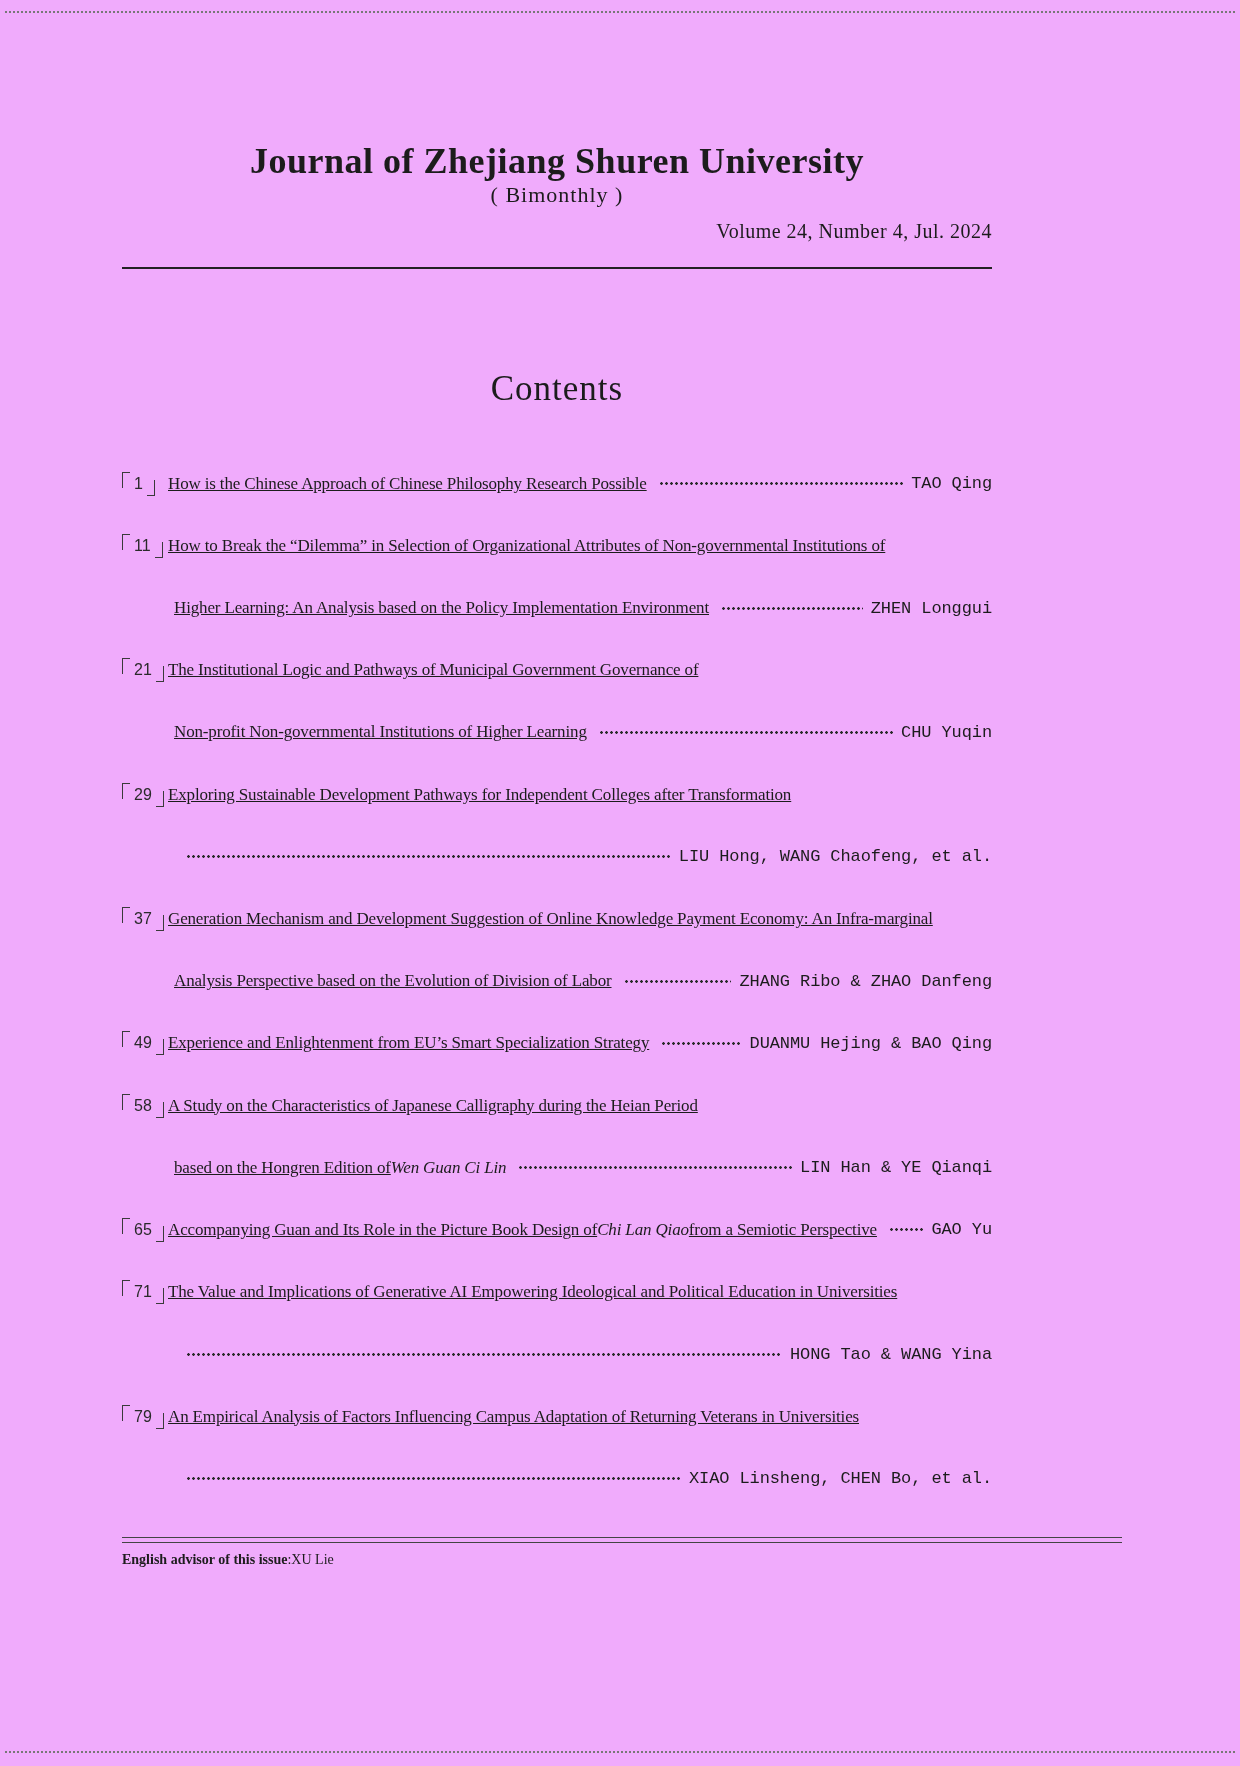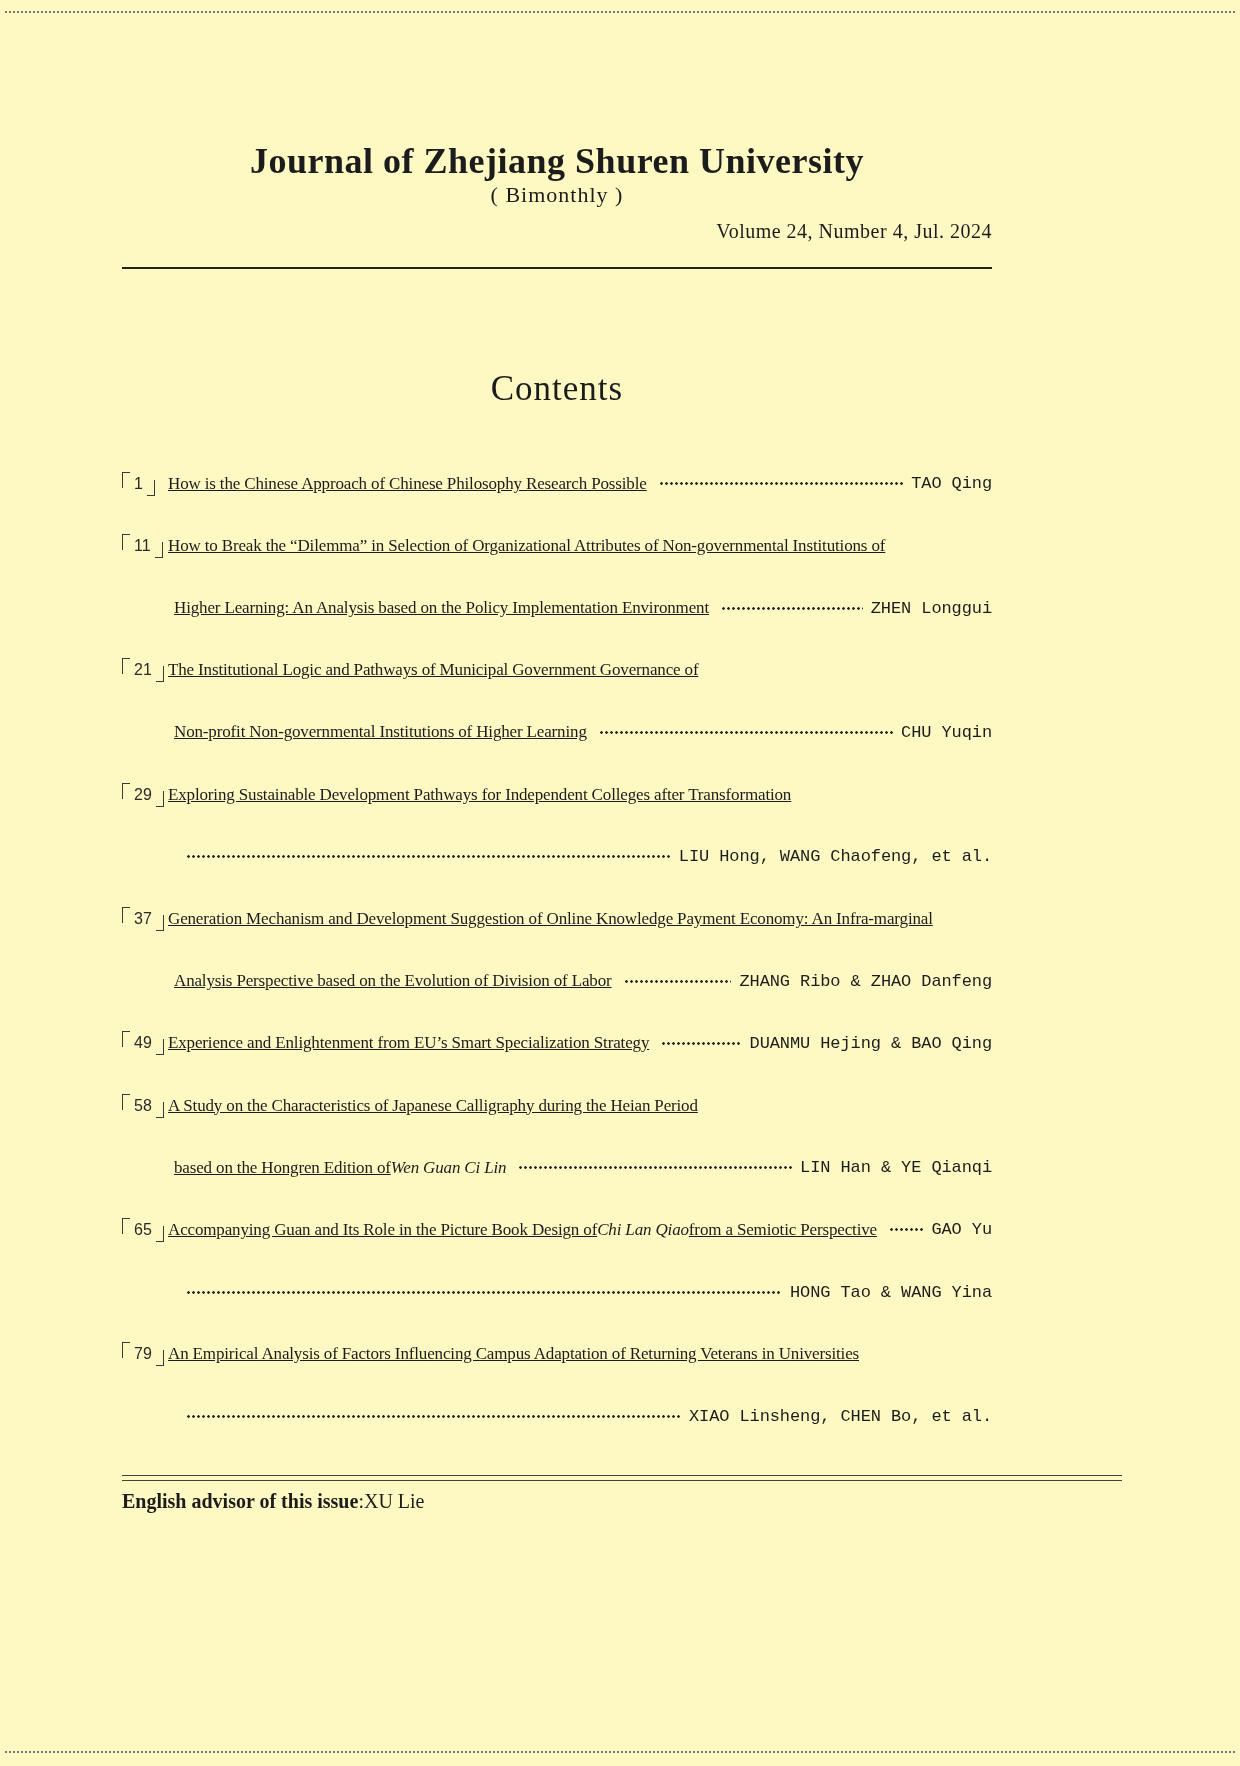--- a/index.html
+++ b/index.html
@@ -1,19 +1,19 @@
 <!DOCTYPE html>
 <html><head>
 <meta charset="utf-8">
 <style>
   html,body { margin:0; padding:0; background:#ffffff; }
   .page {
     position:relative;
     width:1240px; height:1766px;
-    background:#fef9c3;
+    background:#f0abfc;
     font-family:"Liberation Serif","DejaVu Serif",serif;
     color:#1c1c1c;
     overflow:hidden;
   }
   .page-border { position:absolute; left:5px; right:5px; height:0; border-top:2px dotted #777; }
   .page-border.top { top:11px; }
   .page-border.bottom { bottom:13px; }
 
   .content { position:absolute; left:122px; top:0; width:870px; }
 
@@ -41,21 +41,21 @@
 
   .leader {
     flex:1 1 auto; min-width:10px; height:7px; align-self:center;
     margin:0 8px 0 12px;
     background-image:radial-gradient(circle, #2a2a2a 1.2px, rgba(0,0,0,0) 1.5px);
     background-size:5px 7px; background-repeat:repeat-x; background-position:left center;
   }
 
   .footer { margin-top:27px; }
   .footer-rule { width:1000px; height:4px; border-top:1.5px solid #444; border-bottom:1.5px solid #444; }
-  .advisor { margin-top:9px; font-size:20px; }
+  .advisor { margin-top:9px; font-size:14px; }
   .advisor-label { font-weight:700; }
 </style>
 </head>
 <body>
 
 <div class="page">
   <div class="page-border top"></div>
   <div class="page-border bottom"></div>
 
   <div class="content">
@@ -174,20 +174,28 @@
             <span class="num">65</span>
             <span class="br br-r"></span>
           </span>
         <span class="t">Accompanying Guan and Its Role in the Picture Book Design of </span>
           <span class="t-italic">Chi Lan Qiao</span>
           <span class="t"> from a Semiotic Perspective</span>
         <span class="leader"></span>
         <span class="authors">GAO Yu</span>
       </div>
 
+      <div class="row">
+        <span class="pageno">
+            <span class="br br-l"></span>
+            <span class="num">71</span>
+            <span class="br br-r"></span>
+          </span>
+        <span class="t">The Value and Implications of Generative AI Empowering Ideological and Political Education in Universities</span>
+      </div>
 
       <div class="row cont">
         <span class="leader"></span>
         <span class="authors">HONG Tao &amp; WANG Yina</span>
       </div>
 
       <div class="row">
         <span class="pageno">
             <span class="br br-l"></span>
             <span class="num">79</span>

